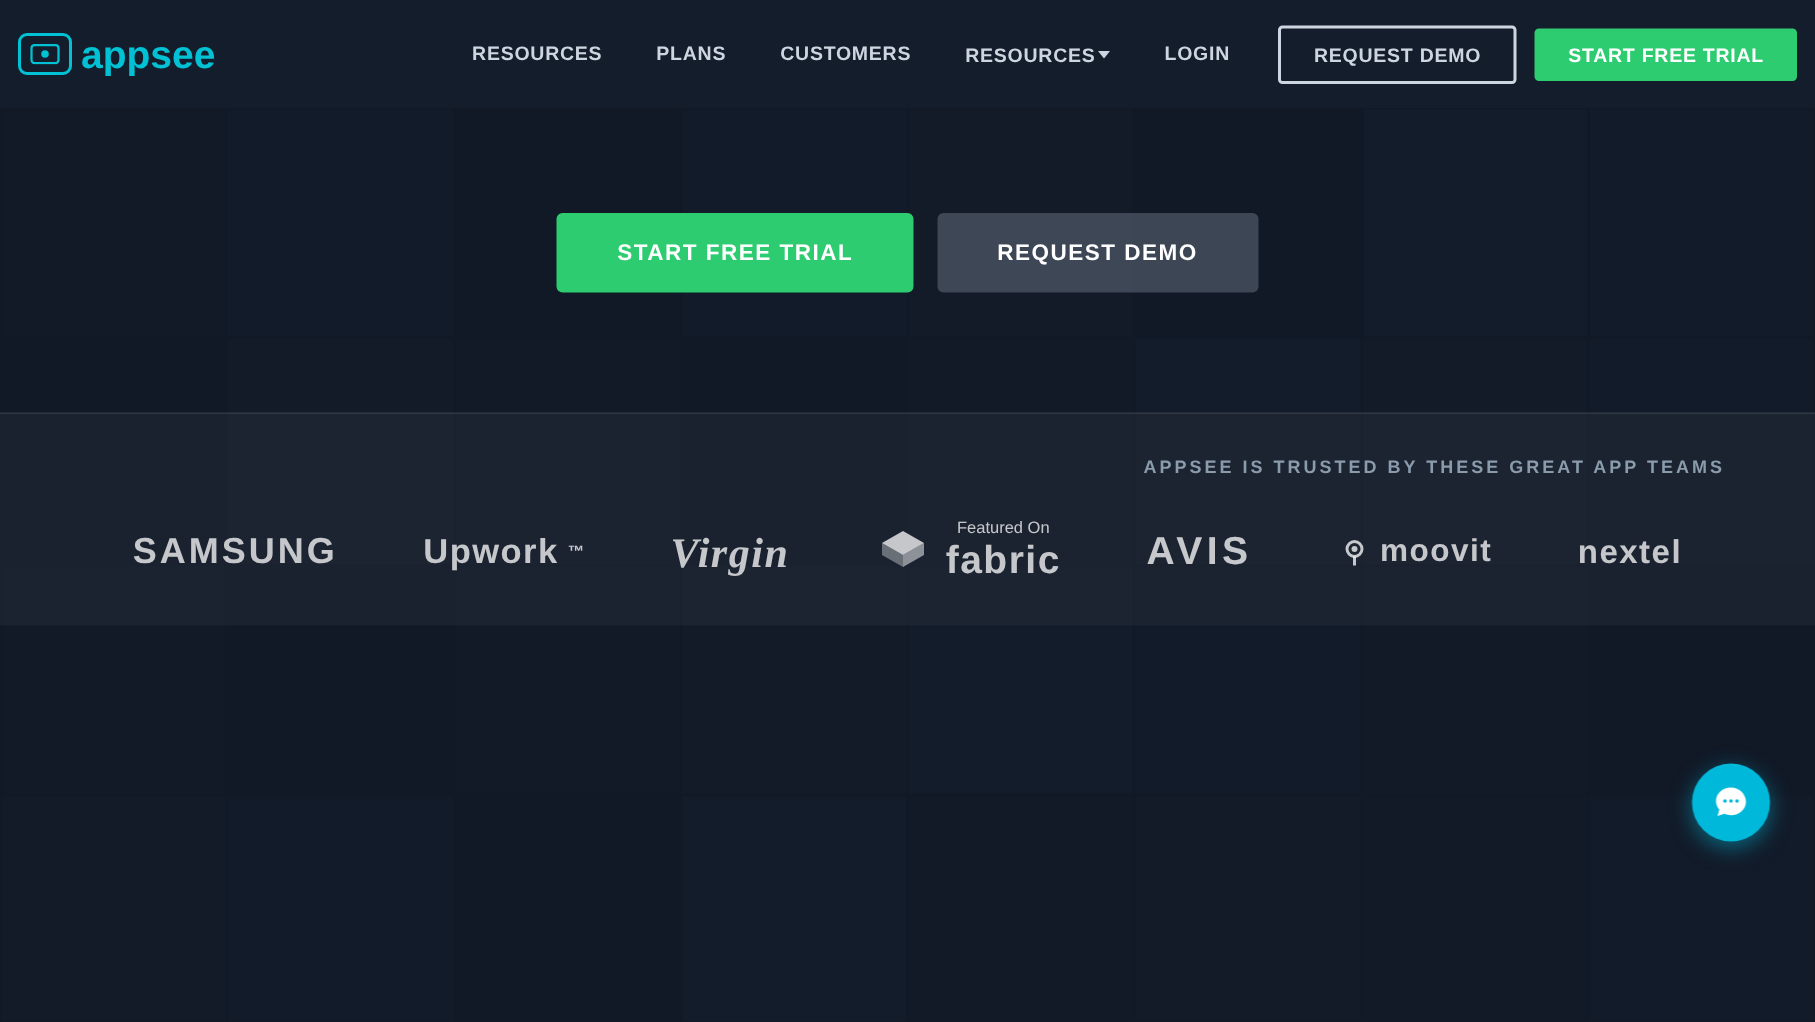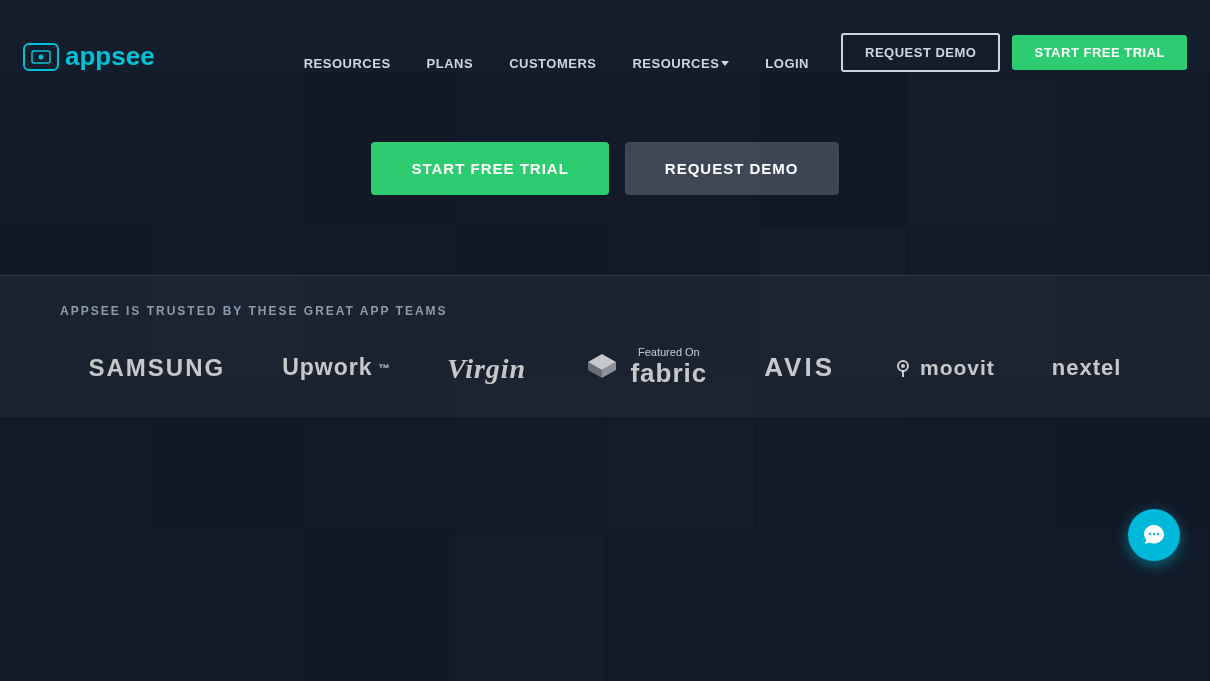--- a/index.html
+++ b/index.html
@@ -10,22 +10,22 @@
       min-height: 681px;
       overflow: hidden;
       background: #1a2535;
     }
 
     
     nav {
       position: relative;
       z-index: 10;
       display: flex;
-      align-items: flex-end;
-      padding: 0 23px;
+      align-items: center;
+      padding: 0 12px;
       height: 72px;
       background: rgba(20, 28, 42, 0.92);
     }
 
     .logo {
       display: flex;
       align-items: center;
       gap: 6px;
       text-decoration: none;
       margin-right: auto;
@@ -242,21 +242,21 @@
       position: relative;
       z-index: 2;
       width: 100%;
       background: rgba(255,255,255,0.04);
       border-top: 1px solid rgba(255,255,255,0.1);
       margin-top: 32px;
       padding: 28px 60px;
     }
 
     .trusted-label {
-      text-align: left;
+      text-align: right;
       color: #8a9bac;
       font-size: 12px;
       font-weight: 600;
       letter-spacing: 2px;
       text-transform: uppercase;
       margin-bottom: 28px;
     }
 
     .trusted-logos {
       display: flex;

